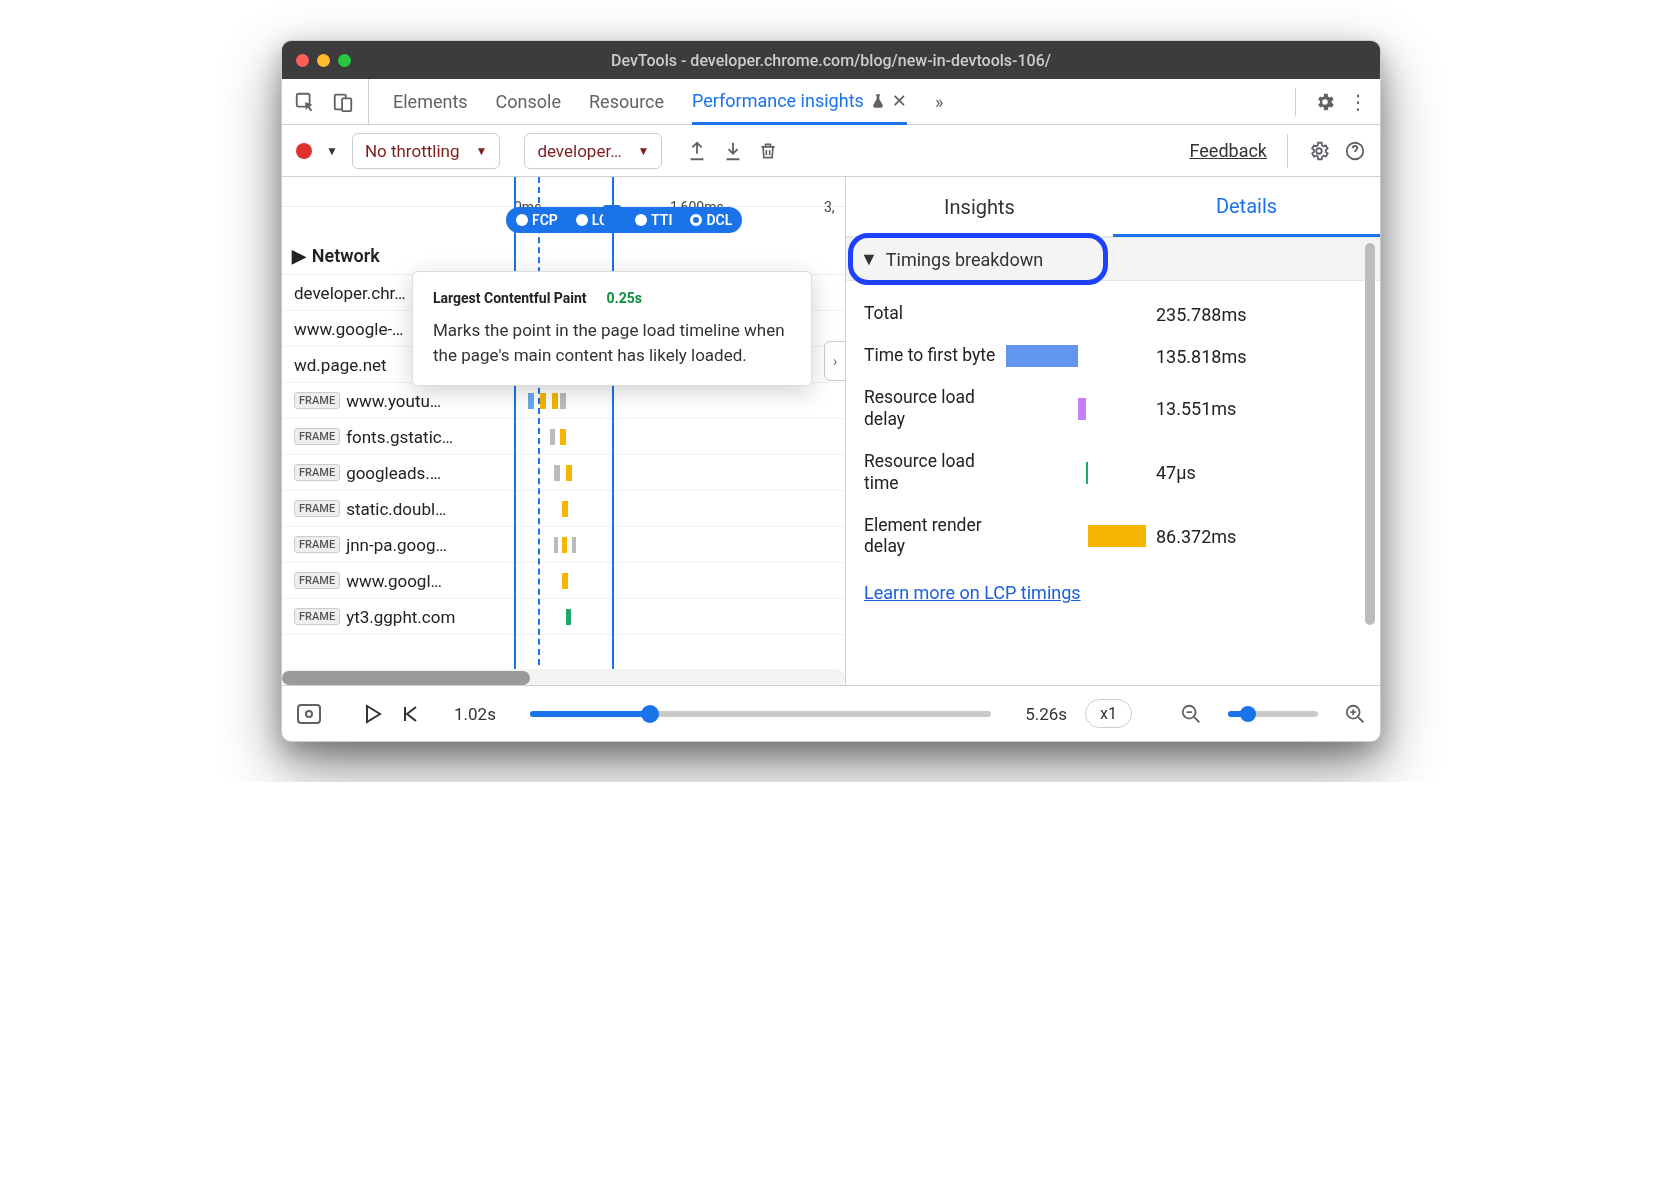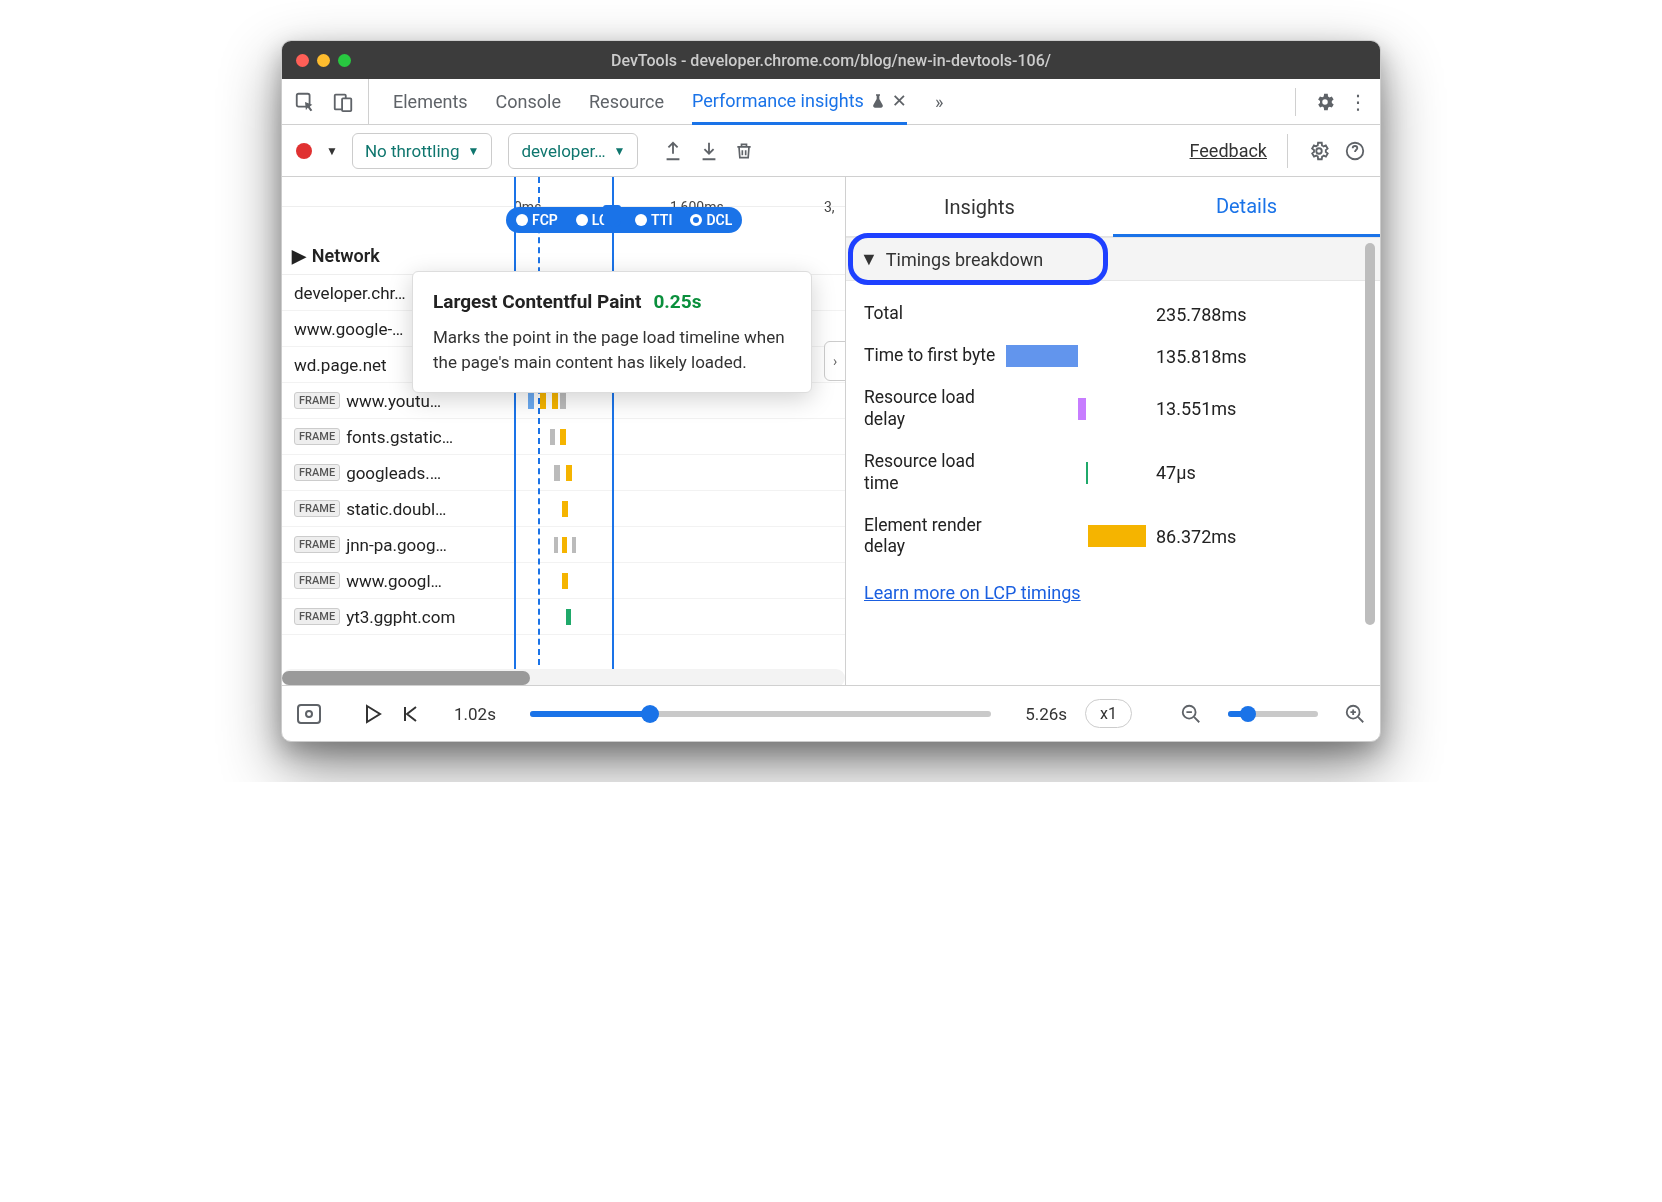--- a/index.html
+++ b/index.html
@@ -60,21 +60,21 @@
 .tab.active { color: #1a73e8; border-bottom: 3px solid #1a73e8; margin-bottom:-1px; }
 .tabbar-right { margin-left: auto; display:flex; align-items:center; gap:12px; color:#5f6368; }
 .vline { width:1px; height:28px; background:#d0d0d0; margin:0 6px; }
 
 
 .toolbar {
   display:flex; align-items:center; height:52px; padding:0 14px; gap:14px;
   border-bottom:1px solid #d0d0d0; font-size:18px; color:#333;
 }
 .record-dot { width:16px;height:16px;border-radius:50%;background:#e03131; }
-.dropdown-btn { display:flex;align-items:center;gap:8px;border:1px solid #ccc;background:#fff;border-radius:6px;height:36px;padding:0 12px;font-size:17px;color:#0f766e; }
+.dropdown-btn { display:flex;align-items:center;gap:16px;border:1px solid #ccc;background:#fff;border-radius:6px;height:36px;padding:0 12px;font-size:17px;color:#7f1d1d; }
 .dropdown-btn .arrow { font-size:12px; }
 .toolbar .spacer { flex:1; }
 .link-text { color:#333; text-decoration:underline; font-size:18px; }
 .toolbar .vsep { width:1px;height:34px;background:#d0d0d0;margin:0 6px; }
 .icon-grey { color:#5f6368; }
 
 
 .main { display:flex; height:508px; position:relative; }
 .left-pane { width:564px; border-right:1px solid #d0d0d0; display:flex; flex-direction:column; position:relative; overflow:hidden; }
 .right-pane { flex:1; display:flex; flex-direction:column; overflow:hidden; }
@@ -104,21 +104,21 @@
 .net-row .bars-col { flex:1; position:relative; height:100%; }
 .mini-bar { position:absolute; top:10px; height:16px; }
 .hscroll { position:absolute; left:0; right:0; bottom:-2px; height:18px; }
 .hscroll .track{position:absolute;inset:0;background:#f3f3f3;border-radius:9px;}
 .hscroll .thumb{position:absolute;top:2px;left:0;height:14px;width:44%;background:#9a9a9a;border-radius:7px;}
 
 
 .tooltip {
   position:absolute; left:130px; top:94px; width:400px; background:#fff; border:1px solid #ddd; border-radius:6px; box-shadow:0 6px 24px rgba(0,0,0,0.18); padding:18px 20px; z-index:50;
 }
-.tooltip h4 { font-size:19px; font-weight:700; color:#222; display:flex; gap:12px;align-items:flex-end; }
+.tooltip h4 { font-size:14px; font-weight:700; color:#222; display:flex; gap:20px;align-items:flex-end; }
 .tooltip h4 .time { color:#0a8f3c; }
 .tooltip p { margin-top:12px; font-size:17px; color:#333; line-height:1.45; }
 
 
 .toggle-tab { position:absolute; right:-1px; top:164px; width:22px; height:40px; background:#fff; border:1px solid #ccc; border-radius:6px 0 0 6px; display:flex;align-items:center;justify-content:center;color:#666;font-size:14px; z-index:40; }
 
 
 .right-tabs { display:flex; height:60px; border-bottom:1px solid #e3e3e3; }
 .right-tabs .rtab { flex:1; display:flex; align-items:center; justify-content:center; font-size:20px; color:#333; cursor:pointer;}
 .right-tabs .rtab.active { color:#1a73e8; border-bottom:3px solid #1a73e8; margin-bottom:-1px; }
@@ -200,21 +200,21 @@
     </div>
   </div>
 
   <div class="toolbar">
     <span class="record-dot"></span>
     <span style="font-size:12px;color:#333;">▼</span>
     <div class="dropdown-btn">
       <span>No throttling</span>
       <span class="arrow">▼</span>
     </div>
-    <div class="dropdown-btn" style="margin-left:2px;">
+    <div class="dropdown-btn" style="margin-left:10px;">
       <span>developer…</span>
       <span class="arrow">▼</span>
     </div>
     <span class="icon-grey" style="margin-left:10px;">
       <svg width="22" height="22" viewBox="0 0 24 24" fill="none" stroke="#5f6368" stroke-width="2">
           <path d="M12 3v12M7 8l5-5 5 5M5 21h14"></path>
         </svg>
     </span>
     <span class="icon-grey">
       <svg width="22" height="22" viewBox="0 0 24 24" fill="none" stroke="#5f6368" stroke-width="2">

